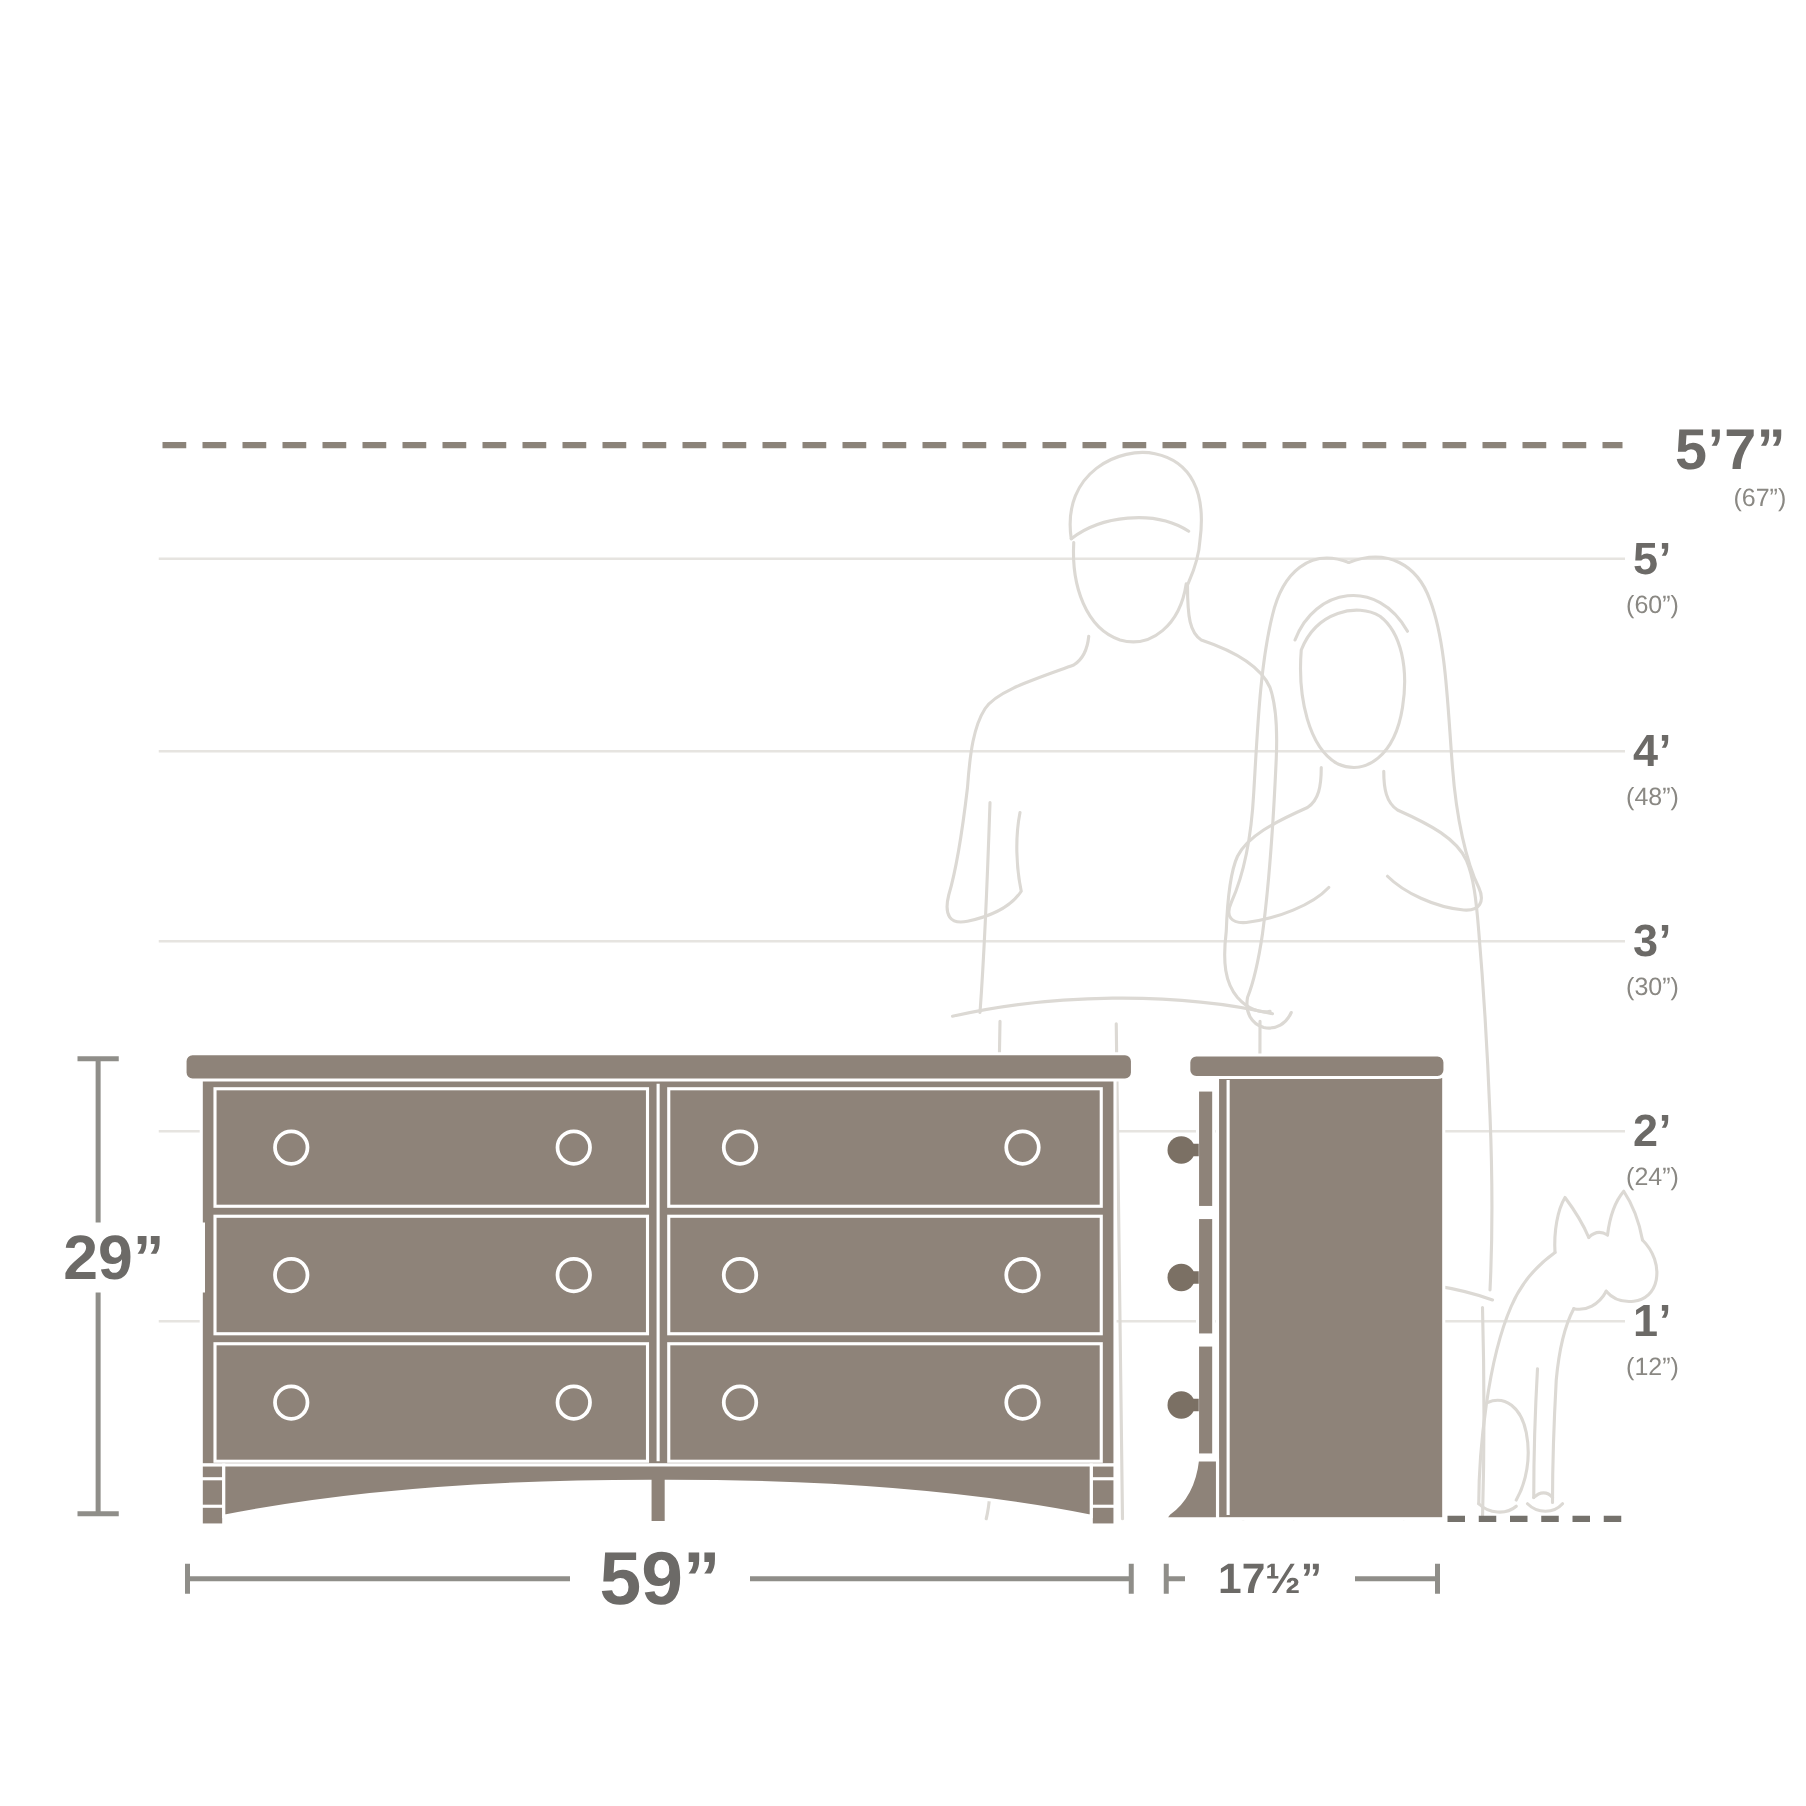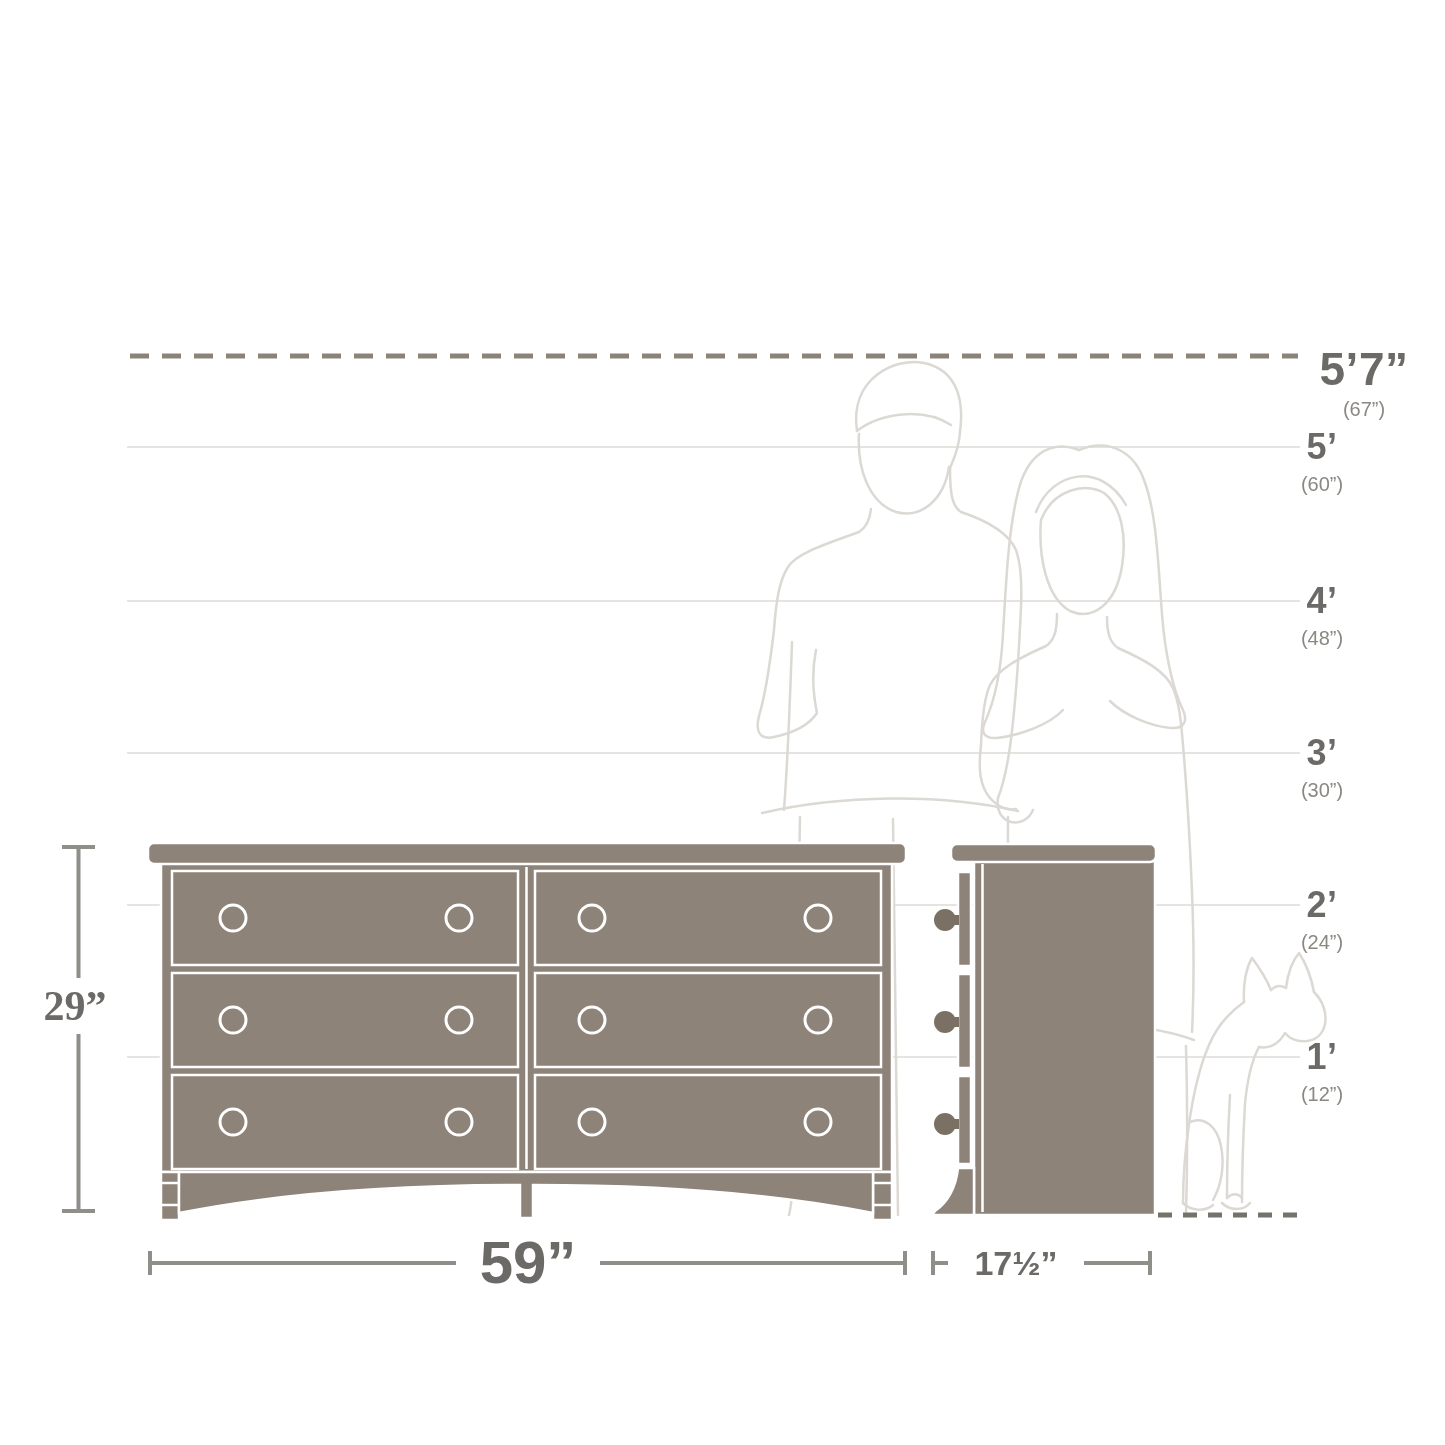--- a/index.html
+++ b/index.html
@@ -31,21 +31,21 @@
   .knob-dark{fill:var(--knob-dark);stroke:none;}
   .dim{stroke:var(--dimension-line);stroke-width:4;}
 
   
   .scale-label{position:absolute;width:130px;text-align:center;color:var(--label-primary);}
   .scale-primary{display:block;font-size:36px;font-weight:700;line-height:40px;letter-spacing:.5px;}
   .scale-label.big .scale-primary{font-size:46px;line-height:46px;}
   .scale-secondary{display:block;font-size:20px;line-height:34px;font-weight:400;color:var(--label-secondary);}
   .dim-label{position:absolute;text-align:center;background:var(--background);
              color:var(--label-primary);font-weight:700;}
-  .dim-label.h{left:2px;top:978px;width:146px;font-size:42px;line-height:56px;font-family:Liberation Serif, serif;}
+  .dim-label.h{left:18px;top:978px;width:146px;font-size:50px;line-height:56px;}
   .dim-label.w{left:456px;top:1235px;width:144px;font-size:60px;line-height:56px;}
   .dim-label.d{left:948px;top:1237px;width:136px;font-size:34px;line-height:52px;}
 </style>
 </head>
 <body>
 
 <div class="stage">
 
   <svg width="1445" height="1445" viewBox="0 0 1445 1445">
 
@@ -161,21 +161,21 @@
       <line class="dim" x1="150" y1="1263" x2="905" y2="1263"></line>
       <line class="dim" x1="905" y1="1251" x2="905" y2="1275"></line>
     </g>
     <g>
       <line class="dim" x1="933" y1="1251" x2="933" y2="1275"></line>
       <line class="dim" x1="933" y1="1263" x2="1150" y2="1263"></line>
       <line class="dim" x1="1150" y1="1251" x2="1150" y2="1275"></line>
     </g>
   </svg>
 
-  <div class="scale-label big" style="left:1299px;top:346px;">
+  <div class="scale-label big" style="left:1299px;top:336px;text-align:right;">
     <span class="scale-primary">5’7”</span>
     <span class="scale-secondary">(67”)</span>
   </div>
   <div class="scale-label" style="left:1257px;top:427px;">
     <span class="scale-primary">5’</span>
     <span class="scale-secondary">(60”)</span>
   </div>
   <div class="scale-label" style="left:1257px;top:581px;">
     <span class="scale-primary">4’</span>
     <span class="scale-secondary">(48”)</span>

